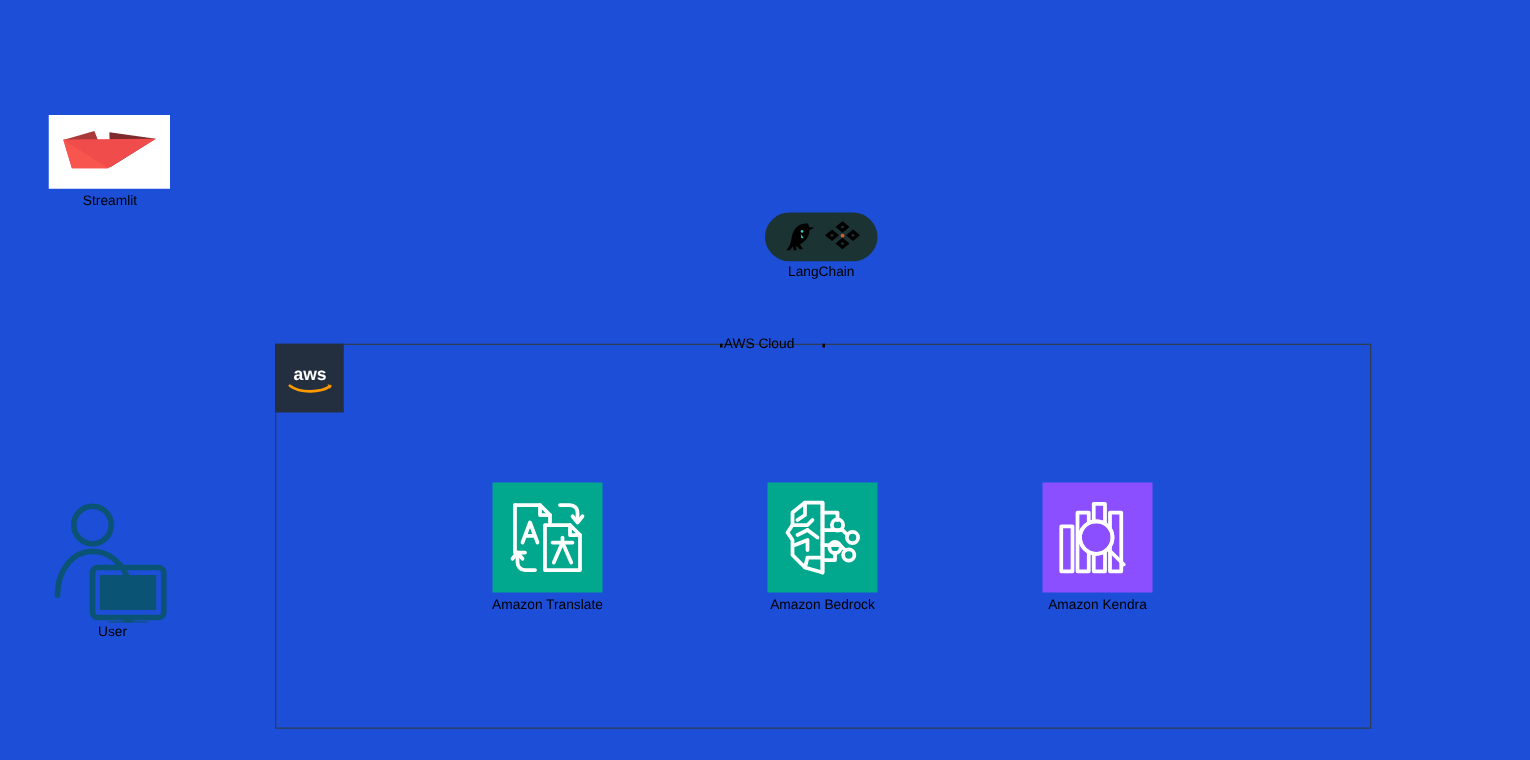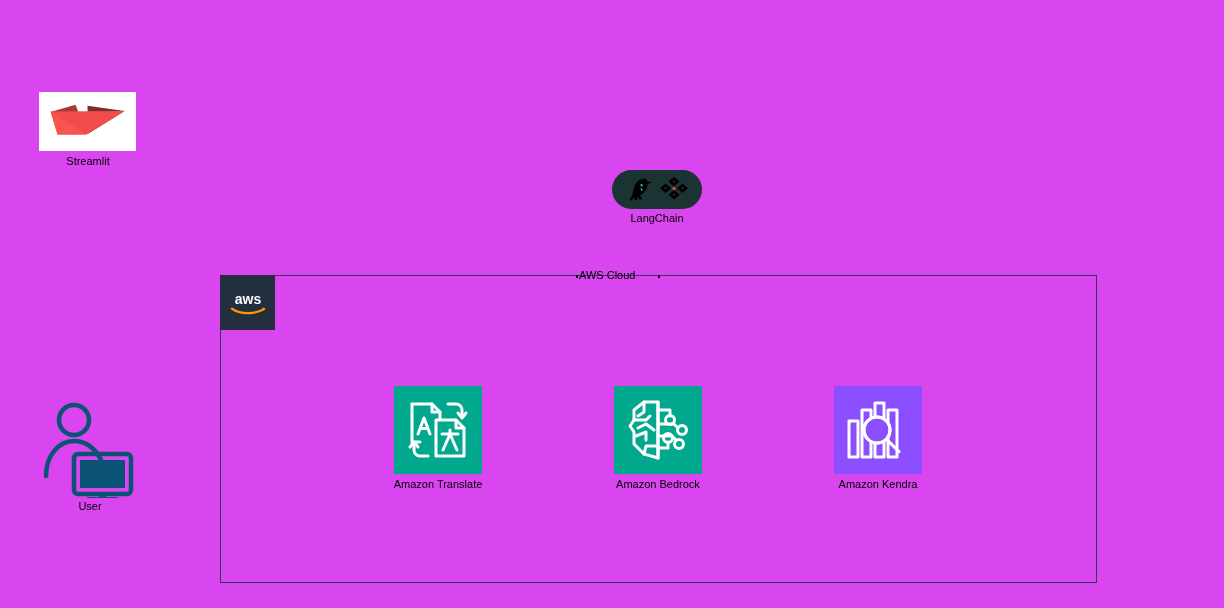--- a/index.html
+++ b/index.html
@@ -7,21 +7,21 @@
   html, body {
     margin: 0;
     padding: 0;
     background: #000000;
     font-family: "Liberation Sans", sans-serif;
   }
   #canvas {
     position: relative;
     width: 1224px;
     height: 608px;
-    background: #d946ef;
+    background: #1d4ed8;
     overflow: hidden;
   }
 
   
   #streamlit-logo {
     position: absolute;
     left: 39px;
     top: 92px;
     width: 97px;
     height: 59px;

